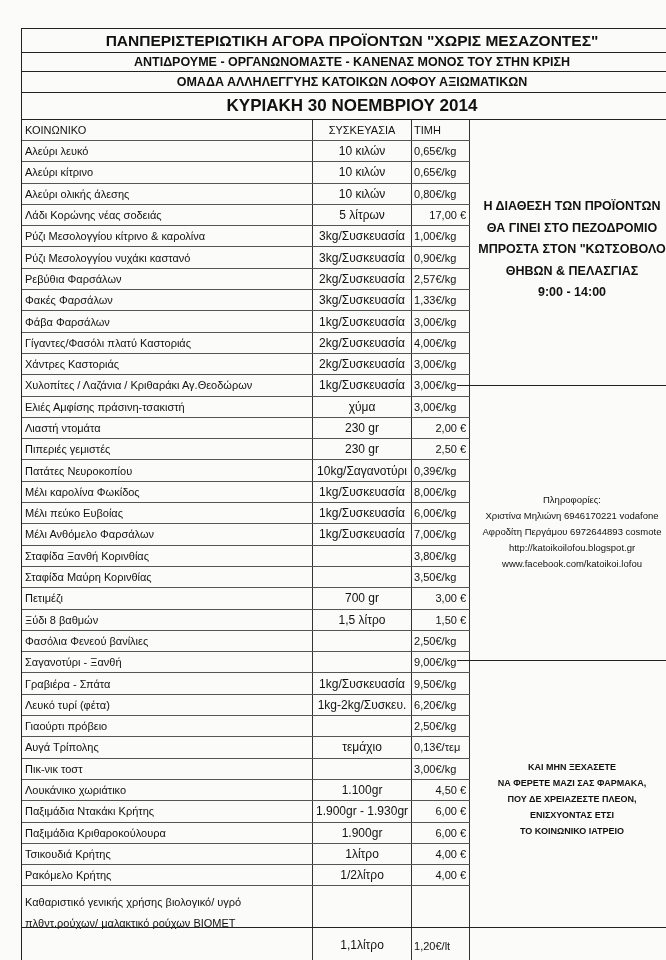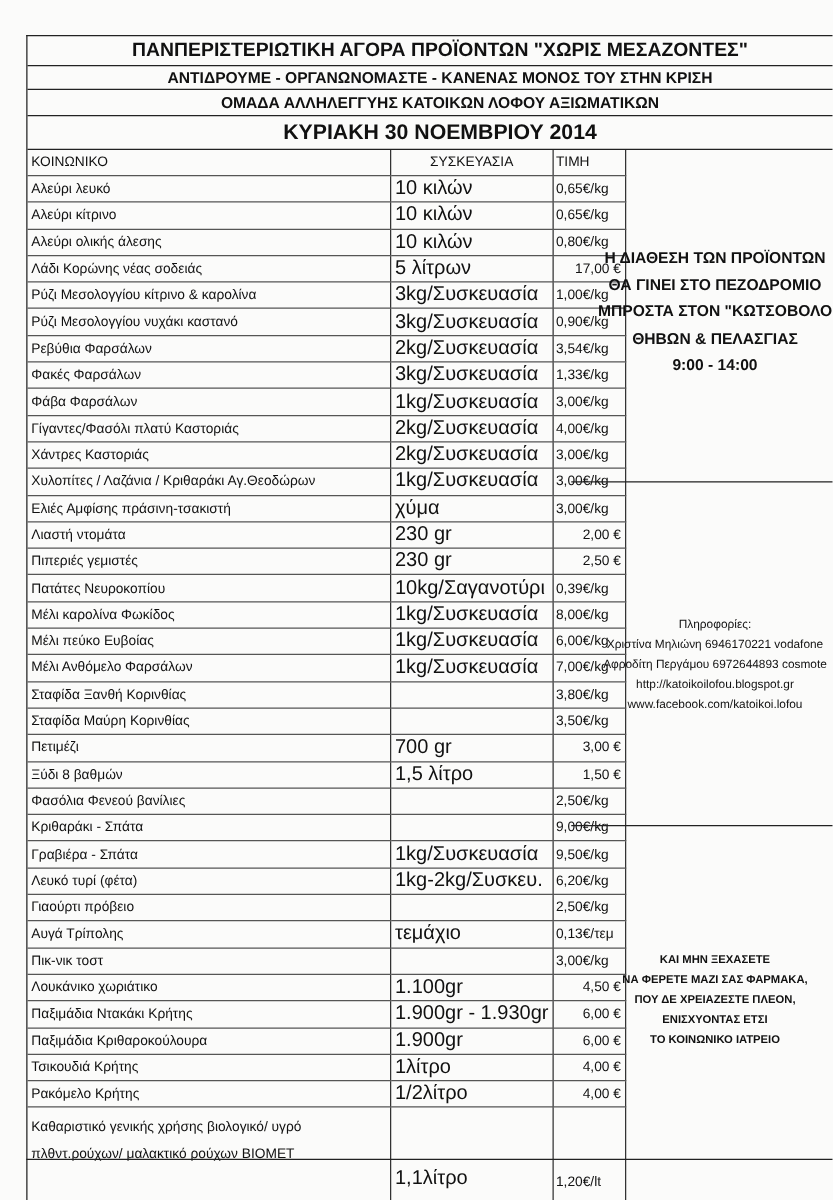--- a/index.html
+++ b/index.html
@@ -8,21 +8,21 @@
   .sheet { position:absolute; left:21px; top:28px; width:660px; border-top:1.5px solid #222; border-left:1.5px solid #222; }
   .banner { height:22px; border-bottom:1.5px solid #222; text-align:center; font-weight:bold; white-space:nowrap; overflow:hidden; }
   .b1 { height:23px; font-size:15.5px; line-height:23px; }
   .b2 { height:18px; font-size:12.5px; line-height:18px; }
   .b3 { height:20px; font-size:12.5px; line-height:20px; }
   .b4 { height:26px; font-size:17px; line-height:26px; }
   .grid { position:relative; }
   table { border-collapse:collapse; table-layout:fixed; }
   td { border-right:1px solid #333; border-bottom:1px solid #555; font-size:11px; padding:0 3px; height:20.3px; white-space:nowrap; overflow:hidden; }
   td.prod { width:284px; text-align:left; }
-  td.pack { width:81px; text-align:left; font-size:16px; }
+  td.pack { width:81px; text-align:center; font-size:12px; }
   td.price { width:52px; text-align:left; padding-left:2px; }
   td.price.eur { text-align:right; }
   tr.head td { font-size:11px; height:20px; }
   tr.head td.pack { text-align:center; }
   tr.tall td { height:60px; vertical-align:bottom; padding-bottom:15px; }
   tr.tall td.prod { vertical-align:top; white-space:normal; line-height:21px; padding-top:6px; }
   .info { position:absolute; left:435px; width:230px; border-bottom:1.5px solid #222; text-align:center; font-size:11px; }
   .info .ln { display:block; white-space:nowrap; }
   .info1 { top:0; height:265px; }
   .info1 .inner { position:absolute; top:76px; left:0; width:230px; font-weight:bold; font-size:12.5px; line-height:21.5px; }
@@ -75,21 +75,21 @@
             <td class="price">1,00€/kg</td>
           </tr>
           <tr>
             <td class="prod">Ρύζι Μεσολογγίου νυχάκι καστανό</td>
             <td class="pack">3kg/Συσκευασία</td>
             <td class="price">0,90€/kg</td>
           </tr>
           <tr>
             <td class="prod">Ρεβύθια Φαρσάλων</td>
             <td class="pack">2kg/Συσκευασία</td>
-            <td class="price">3,54€/kg</td>
+            <td class="price">2,57€/kg</td>
           </tr>
           <tr>
             <td class="prod">Φακές Φαρσάλων</td>
             <td class="pack">3kg/Συσκευασία</td>
             <td class="price">1,33€/kg</td>
           </tr>
           <tr>
             <td class="prod">Φάβα Φαρσάλων</td>
             <td class="pack">1kg/Συσκευασία</td>
             <td class="price">3,00€/kg</td>
@@ -163,21 +163,21 @@
             <td class="prod">Ξύδι 8 βαθμών</td>
             <td class="pack">1,5 λίτρο</td>
             <td class="price eur">1,50 €</td>
           </tr>
           <tr>
             <td class="prod">Φασόλια Φενεού βανίλιες</td>
             <td class="pack"></td>
             <td class="price">2,50€/kg</td>
           </tr>
           <tr>
-            <td class="prod">Κριθαράκι - Σπάτα</td>
+            <td class="prod">Σαγανοτύρι - Ξανθή</td>
             <td class="pack"></td>
             <td class="price">9,00€/kg</td>
           </tr>
           <tr>
             <td class="prod">Γραβιέρα - Σπάτα</td>
             <td class="pack">1kg/Συσκευασία</td>
             <td class="price">9,50€/kg</td>
           </tr>
           <tr>
             <td class="prod">Λευκό τυρί (φέτα)</td>

